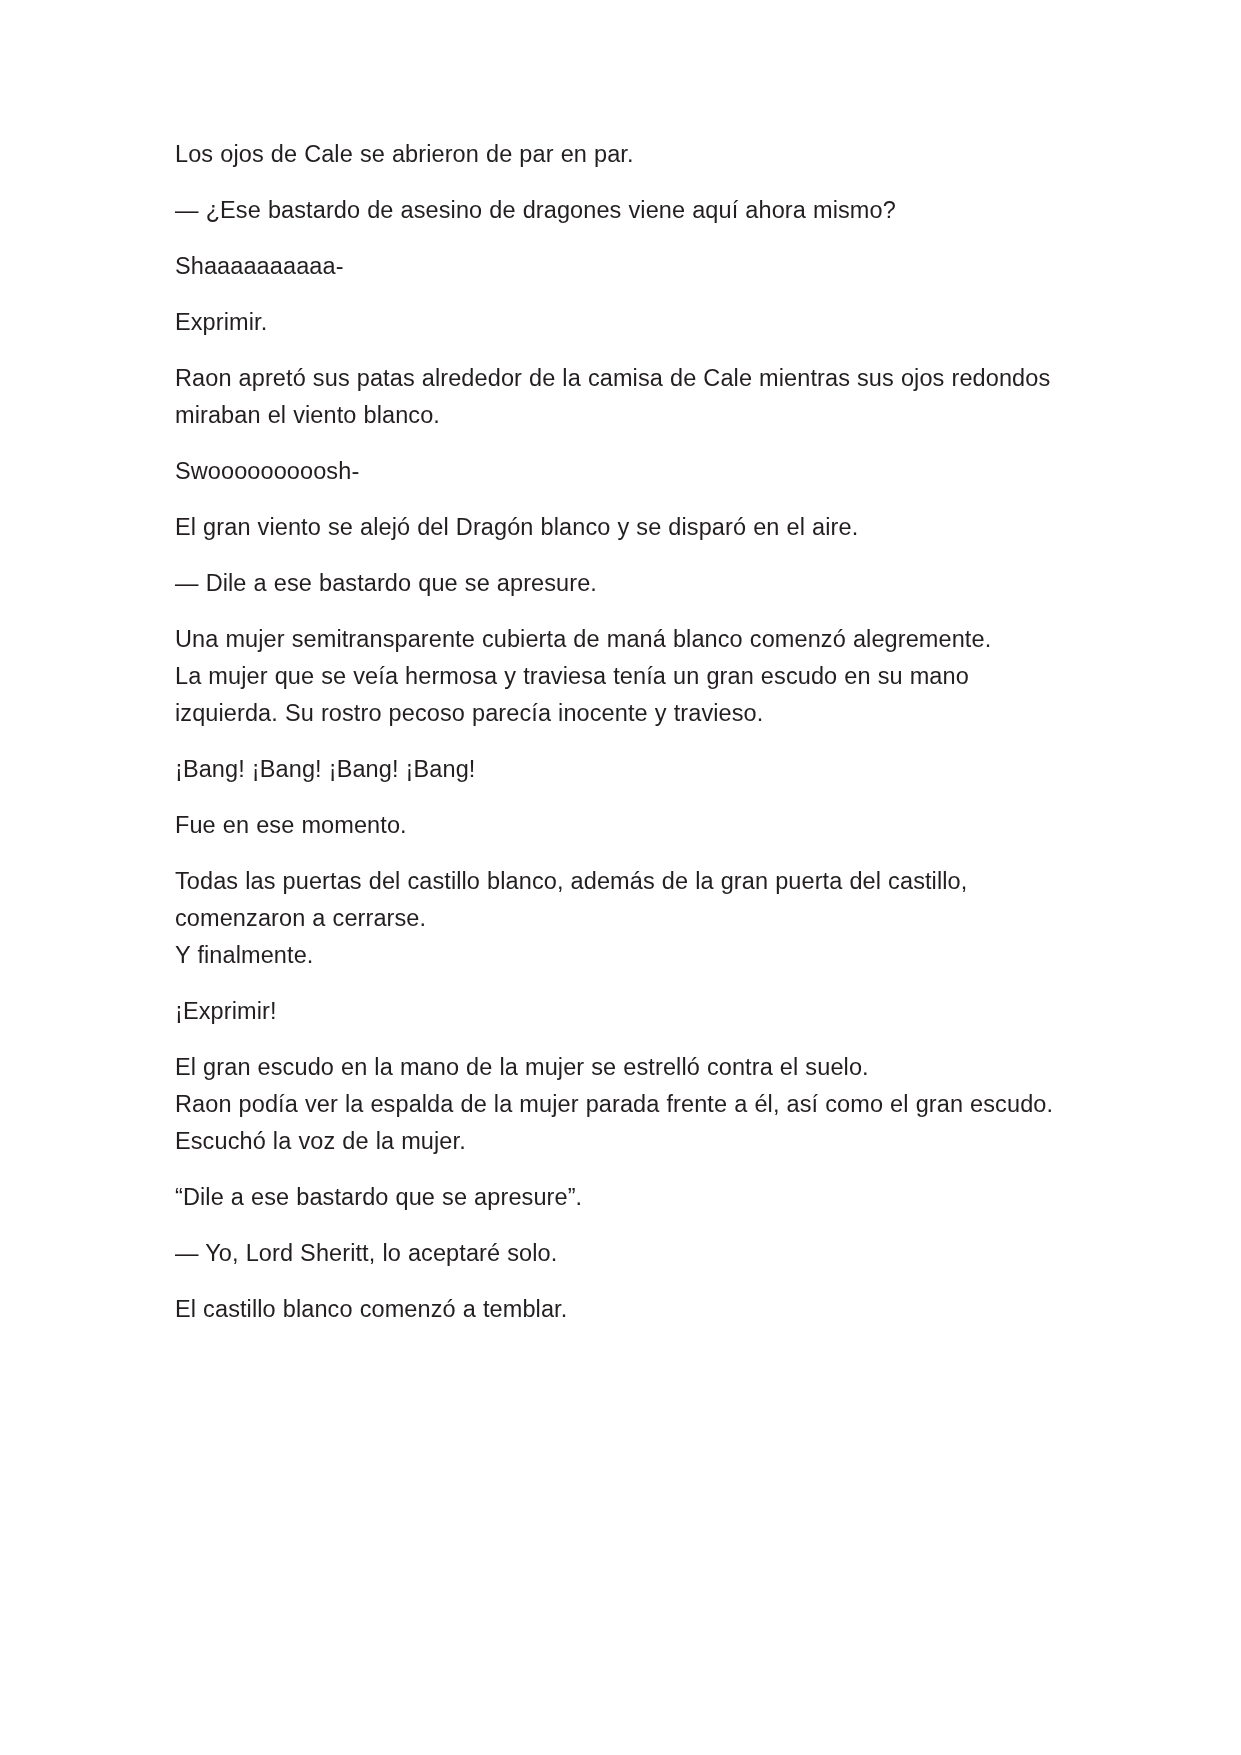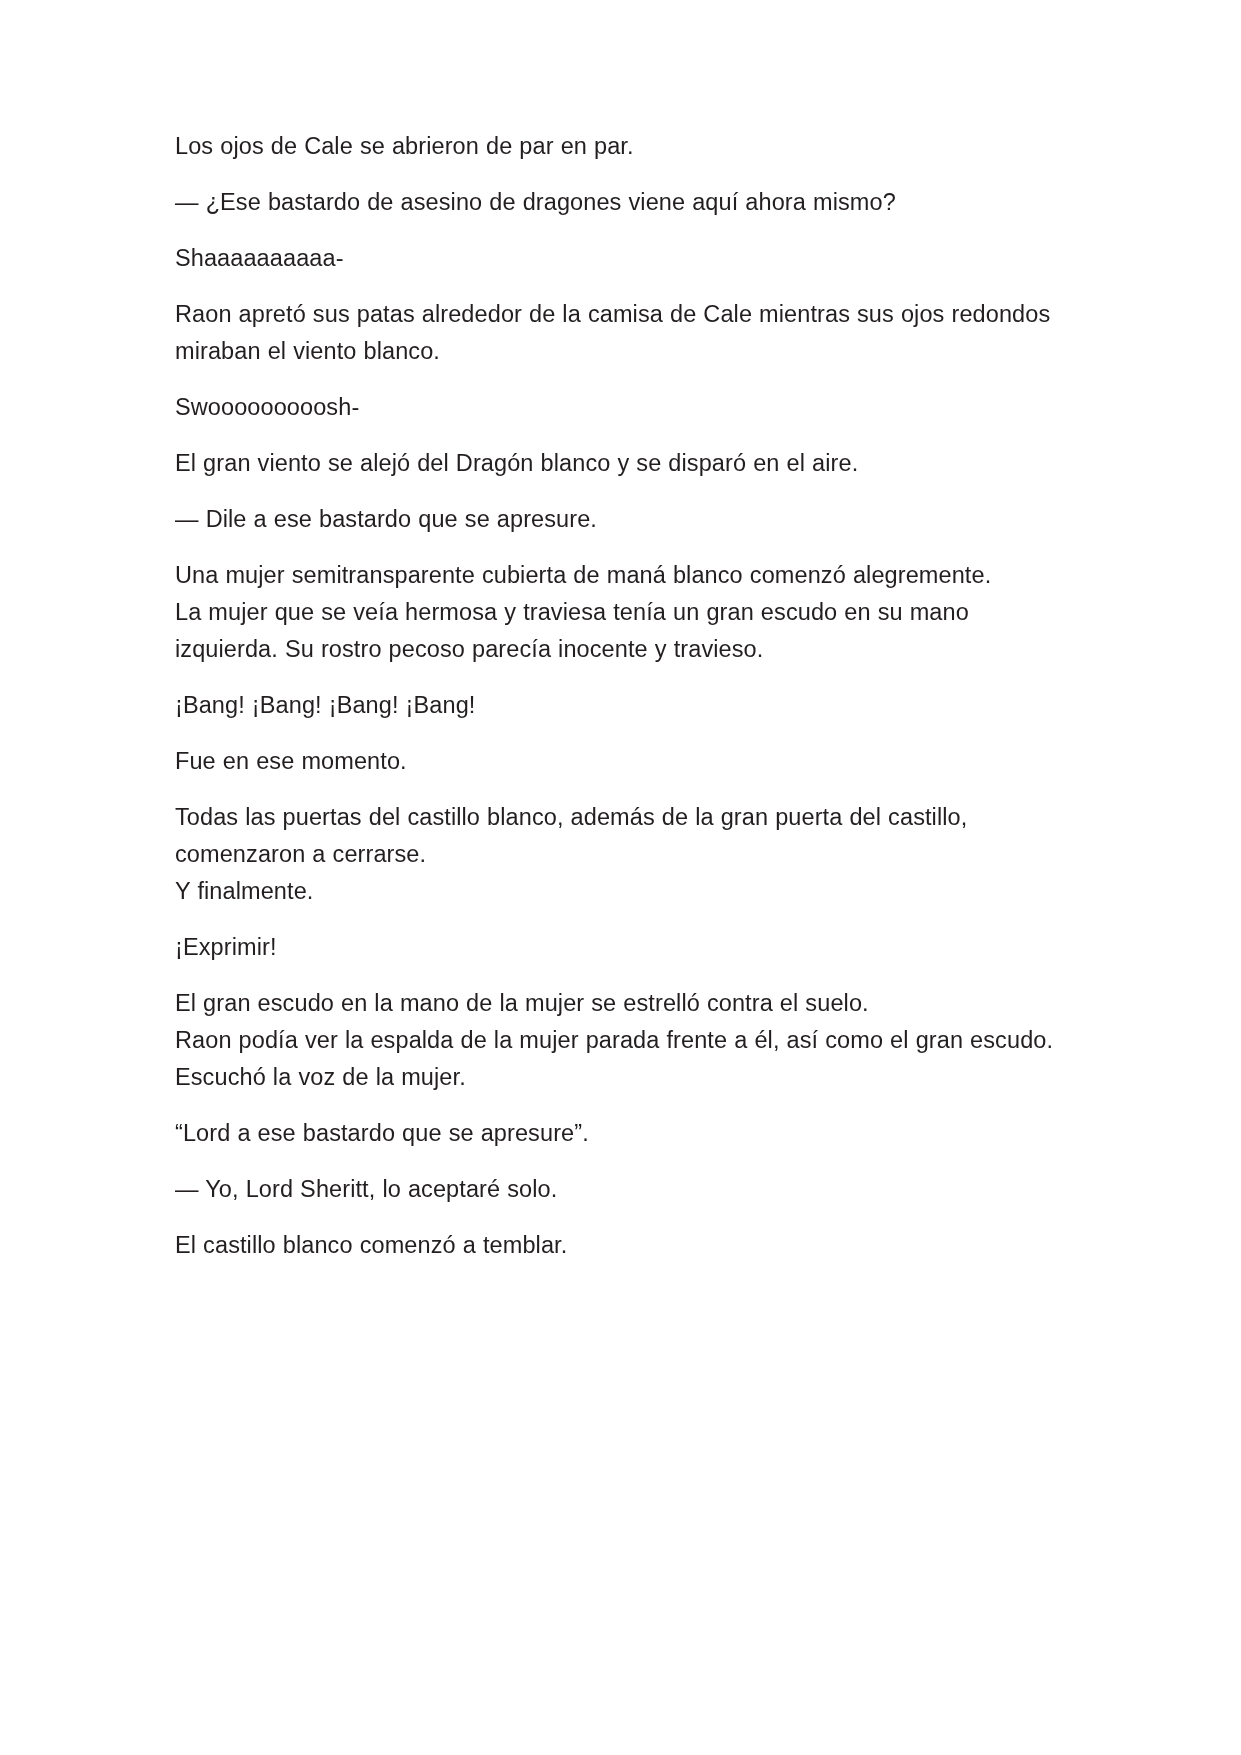--- a/index.html
+++ b/index.html
@@ -17,21 +17,21 @@
   .page {
     position: relative;
     width: 1241px;
     height: 1755px;
     background: #ffffff;
     box-sizing: border-box;
   }
   .content {
     position: absolute;
     left: 175px;
-    top: 128px;
+    top: 136px;
     width: 880px;
   }
   .para {
     font-size: 23.5px;
     line-height: 37px;
     letter-spacing: 0.1px;
     margin: 0 0 19px 0;
     color: #231f20;
     font-weight: 400;
     word-spacing: 0.4px;
@@ -55,20 +55,23 @@
 
     <p class="para">
       <span class="line">— ¿Ese bastardo de asesino de dragones viene aquí ahora mismo?</span>
     </p>
 
     <p class="para">
       <span class="line">Shaaaaaaaaaa-</span>
     </p>
 
 
+    <p class="para">
+      <span class="line">Exprimir.</span>
+    </p>
 
     <p class="para">
       <span class="line">Raon apretó sus patas alrededor de la camisa de Cale mientras sus ojos redondos miraban el viento blanco.</span>
     </p>
 
     <p class="para">
       <span class="line">Swooooooooosh-</span>
     </p>
 
     <p class="para">
@@ -100,21 +103,21 @@
     <p class="para">
       <span class="line">¡Exprimir!</span>
     </p>
 
     <p class="para">
       <span class="line">El gran escudo en la mano de la mujer se estrelló contra el suelo.</span>
       <span class="line">Raon podía ver la espalda de la mujer parada frente a él, así como el gran escudo. Escuchó la voz de la mujer.</span>
     </p>
 
     <p class="para">
-      <span class="line">“Lord a ese bastardo que se apresure”.</span>
+      <span class="line">“Dile a ese bastardo que se apresure”.</span>
     </p>
 
     <p class="para">
       <span class="line">— Yo, Lord Sheritt, lo aceptaré solo.</span>
     </p>
 
     <p class="para">
       <span class="line">El castillo blanco comenzó a temblar.</span>
     </p>
 

